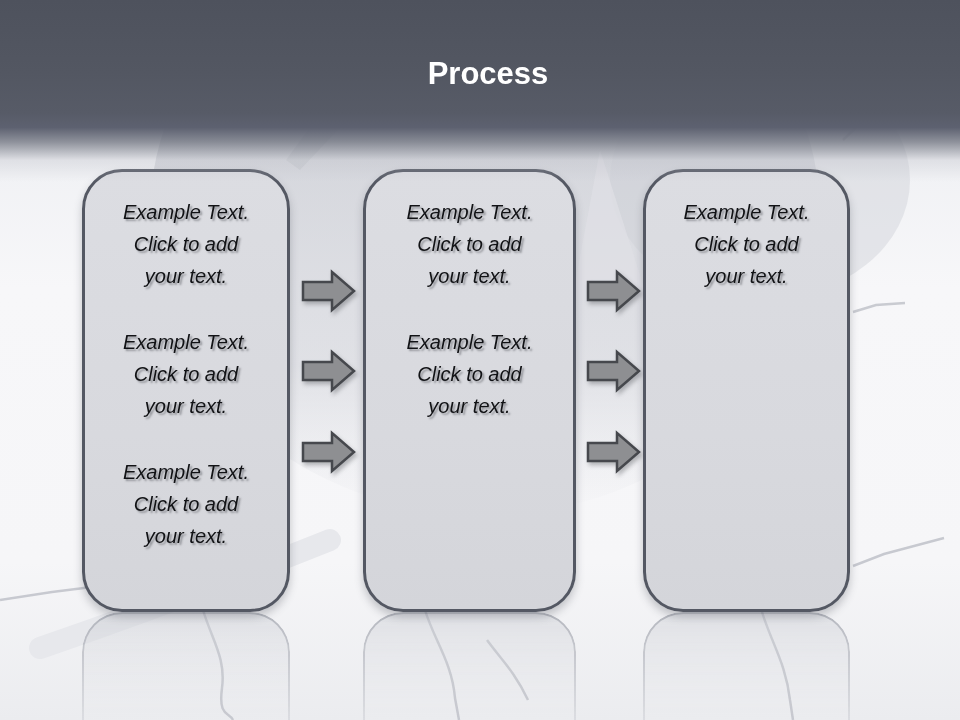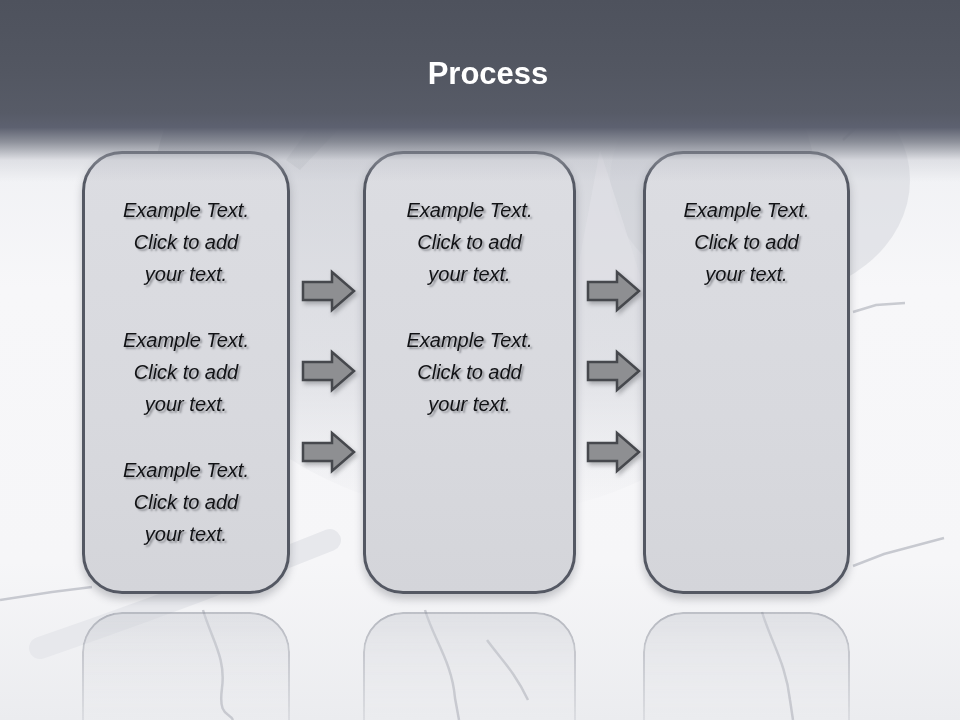--- a/index.html
+++ b/index.html
@@ -25,26 +25,26 @@
   
   .title{
     position:absolute;left:8px;top:52px;width:960px;z-index:5;
     display:flex;justify-content:center;align-items:baseline;
     color:#ffffff;font-size:31px;line-height:44px;white-space:pre;
   }
   .title .bold{font-weight:bold;}
   .title .rest{font-weight:400;margin-left:16px;}
   
   .pbox{
-    position:absolute;top:151px;height:443px;z-index:3;
+    position:absolute;top:169px;height:443px;z-index:3;
     box-sizing:border-box;
     background:linear-gradient(to bottom,#dcdde2 0%,#d8d9de 60%,#d4d5da 100%);
     border:3px solid #545863;border-radius:40px;
     box-shadow:0 5px 9px rgba(60,64,75,0.28);
-    padding-top:40px;
+    padding-top:24px;
   }
   .pbox-1{left:82px;width:208px;}
   .pbox-2{left:363px;width:213px;}
   .pbox-3{left:643px;width:207px;}
   .para{
     margin:0 8px 34px 8px;text-align:center;
     font-style:italic;font-size:20px;line-height:32px;color:#111215;
     text-shadow:2px 2px 2px rgba(45,47,55,0.42);
   }
   .para span{display:block;}

